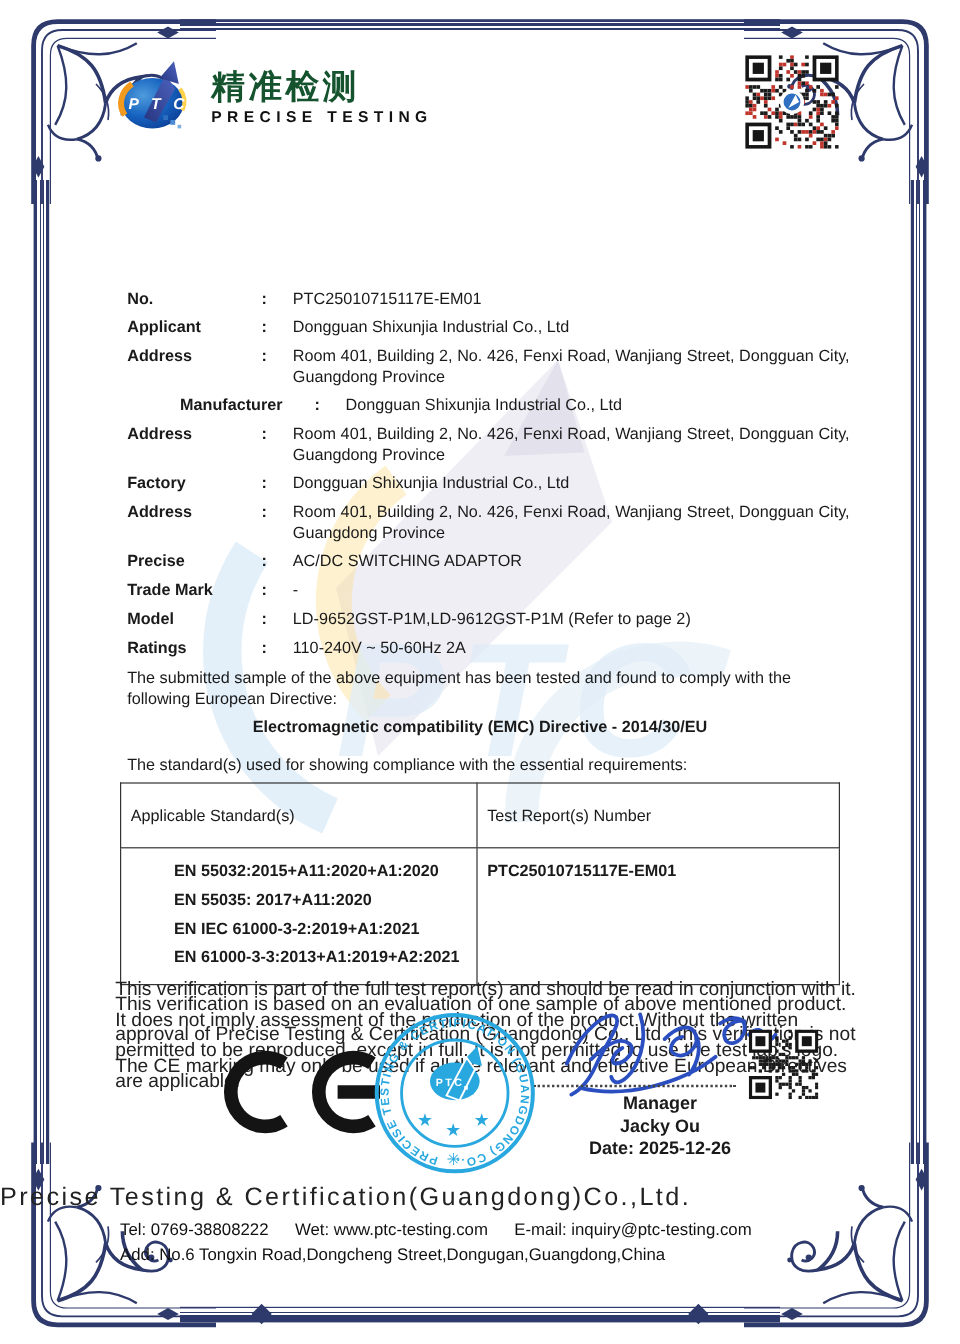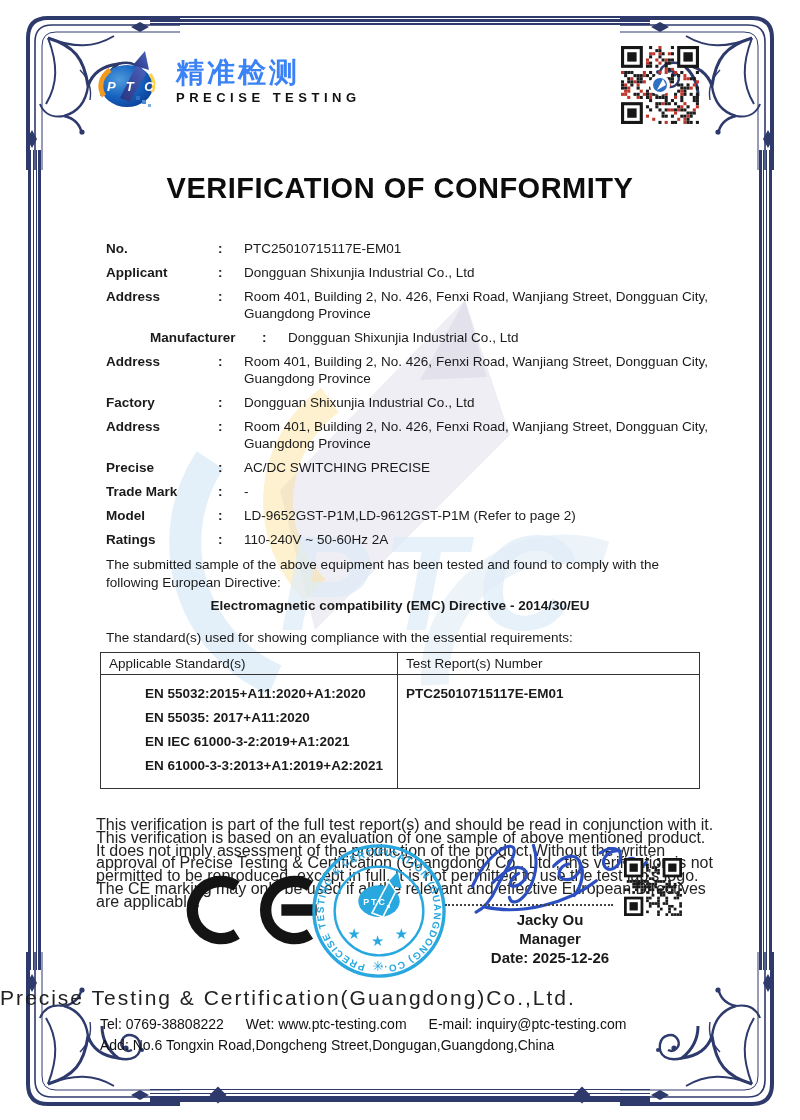--- a/index.html
+++ b/index.html
@@ -19,35 +19,35 @@
   .corner.tl{top:12px;left:22px;}
   .corner.tr{top:12px;right:22px;transform:scaleX(-1);}
   .corner.bl{bottom:10px;left:22px;transform:scaleY(-1);}
   .corner.br{bottom:10px;right:22px;transform:scale(-1,-1);}
   .band-gem{position:absolute;bottom:19px;width:12px;height:12px;background:#2e3a6c;transform:rotate(45deg);z-index:1;}
   
   .watermark{position:absolute;left:165px;top:285px;width:490px;height:410px;z-index:0;opacity:.55;}
   
   .content{position:absolute;inset:0;z-index:2;}
   .hdr-logo{position:absolute;left:96px;top:48px;display:flex;align-items:center;}
-  .cn-name{font-size:28px;font-weight:bold;color:#3b82f6;letter-spacing:3px;line-height:30px;}
+  .cn-name{font-size:28px;font-weight:bold;color:#14532d;letter-spacing:3px;line-height:30px;}
   .en-name{font-size:13px;font-weight:bold;color:#111;letter-spacing:4.5px;margin-top:2px;}
   .qr-top{position:absolute;left:621px;top:46px;}
   .qr-bottom{position:absolute;left:624px;top:858px;}
   .title{position:absolute;left:0;right:0;top:172px;text-align:center;font-size:29px;font-weight:bold;letter-spacing:.5px;color:#0d0d0d;}
   .fields{position:absolute;left:106px;top:240px;width:602px;}
   .frow{display:grid;grid-template-columns:112px 26px 1fr;margin-bottom:7px;font-size:13.5px;line-height:17px;}
   .frow .lab{font-weight:bold;}
   .frow .col{font-weight:bold;}
   .frow .val{text-align:justify;}
   .para{position:absolute;left:106px;top:556px;width:600px;font-size:13.5px;line-height:18px;}
   .directive{position:absolute;left:100px;top:598px;width:600px;text-align:center;font-size:13.5px;font-weight:bold;}
   .std-intro{position:absolute;left:106px;top:630px;width:600px;font-size:13.5px;}
   .std-table{position:absolute;left:100px;top:652px;width:600px;border:1px solid #333;border-collapse:collapse;font-size:13.5px;}
-  .std-table th{border:1px solid #333;font-weight:normal;text-align:left;padding:3px 8px;font-size:13.5px;}
+  .std-table th{border:1px solid #333;font-weight:normal;text-align:left;padding:19px 8px;font-size:13.5px;}
   .std-table td{border:1px solid #333;vertical-align:top;padding:2px 8px 6px 8px;}
   .std-line{font-weight:bold;margin:9px 0;padding-left:36px;}
   .report-num{font-weight:bold;margin-top:9px;}
   .fineprint{position:absolute;left:96px;top:819px;width:622px;font-size:16px;line-height:12.8px;color:#222;}
   .ce{position:absolute;left:186px;top:862px;}
   .stamp{position:absolute;left:310px;top:842px;}
   .sig-wrap{position:absolute;left:445px;top:840px;width:210px;}
   .sig-svg{position:absolute;left:20px;top:-2px;}
   .sig-dots{position:absolute;left:0;top:64px;width:168px;border-bottom:2px dotted #444;}
   .sig-text{position:absolute;left:0;top:70px;width:210px;text-align:center;font-weight:bold;font-size:15px;line-height:19px;}
@@ -386,21 +386,20 @@
           <rect x="59.28" y="3.12" width="15.600000000000001" height="15.600000000000001" fill="#fff"></rect>
           <rect x="62.400000000000006" y="6.24" width="9.36" height="9.36" fill="#161616"></rect>
           <rect x="0" y="56.160000000000004" width="21.84" height="21.84" fill="#161616"></rect>
           <rect x="3.12" y="59.28" width="15.600000000000001" height="15.600000000000001" fill="#fff"></rect>
           <rect x="6.24" y="62.400000000000006" width="9.36" height="9.36" fill="#161616"></rect>
           <circle cx="39" cy="39" r="10.14" fill="#fff"></circle>
           <circle cx="39" cy="39" r="7.02" fill="#2f6fc1"></circle>
           <polygon points="36,44 42,33 45,39" fill="#fff"></polygon>
         </svg></div>
 
-    <div class="title">VERIFICATION OF CONFORMITY</div>
 
     <div class="fields" id="fields">
         <div class="frow">
           <span class="lab">No.</span>
           <span class="col">:</span>
           <span class="val">PTC25010715117E-EM01</span>
         </div>
         <div class="frow">
           <span class="lab">Applicant</span>
           <span class="col">:</span>
@@ -427,21 +426,21 @@
           <span class="val">Dongguan Shixunjia Industrial Co., Ltd</span>
         </div>
         <div class="frow">
           <span class="lab">Address</span>
           <span class="col">:</span>
           <span class="val">Room 401, Building 2, No. 426, Fenxi Road, Wanjiang Street, Dongguan City, Guangdong Province</span>
         </div>
         <div class="frow" style="margin-top: 4px;">
           <span class="lab">Precise</span>
           <span class="col">:</span>
-          <span class="val">AC/DC SWITCHING  PRECISE</span>
+          <span class="val">AC/DC SWITCHING  ADAPTOR</span>
         </div>
         <div class="frow">
           <span class="lab">Trade Mark</span>
           <span class="col">:</span>
           <span class="val">-</span>
         </div>
         <div class="frow">
           <span class="lab">Model</span>
           <span class="col">:</span>
           <span class="val">LD-9652GST-P1M,LD-9612GST-P1M (Refer to page 2)</span>
@@ -517,22 +516,22 @@
           <path d="M74,8 C80,26 76,46 66,60 C58,70 50,72 48,64"></path>
           <path d="M20,74 C60,84 112,70 142,46"></path>
           <path d="M96,30 C108,18 120,16 124,26 C128,36 116,48 106,44 C98,41 102,30 112,28"></path>
           <path d="M124,26 C130,36 126,52 118,62"></path>
           <path d="M146,16 C158,8 170,10 168,22 C166,34 152,38 150,28 C148,20 158,12 168,14"></path>
           <path d="M172,26 C178,20 186,20 184,28 C182,36 190,34 196,26"></path>
         </g>
       </svg>
       <div class="sig-dots"></div>
       <div class="sig-text">
+        <div>Manager</div>
         <div>Jacky Ou</div>
-        <div>Manager</div>
         <div>Date: 2025-12-26</div>
       </div>
     </div>
     <div class="qr-bottom" id="qrBottom"><svg width="58" height="58" viewBox="0 0 58 58">
           <rect x="22.095238095238095" y="0" width="2.7066666666666666" height="2.7066666666666666" fill="#1b1b1b"></rect>
           <rect x="33.14285714285714" y="0" width="2.7066666666666666" height="2.7066666666666666" fill="#1b1b1b"></rect>
           <rect x="22.095238095238095" y="5.523809523809524" width="2.7066666666666666" height="2.7066666666666666" fill="#1b1b1b"></rect>
           <rect x="33.14285714285714" y="5.523809523809524" width="2.7066666666666666" height="2.7066666666666666" fill="#1b1b1b"></rect>
           <rect x="22.095238095238095" y="8.285714285714285" width="2.7066666666666666" height="2.7066666666666666" fill="#1b1b1b"></rect>
           <rect x="27.61904761904762" y="8.285714285714285" width="2.7066666666666666" height="2.7066666666666666" fill="#1b1b1b"></rect>

